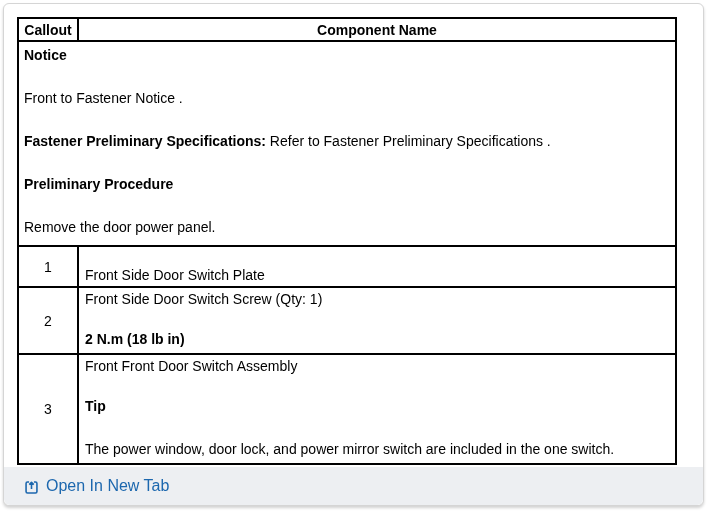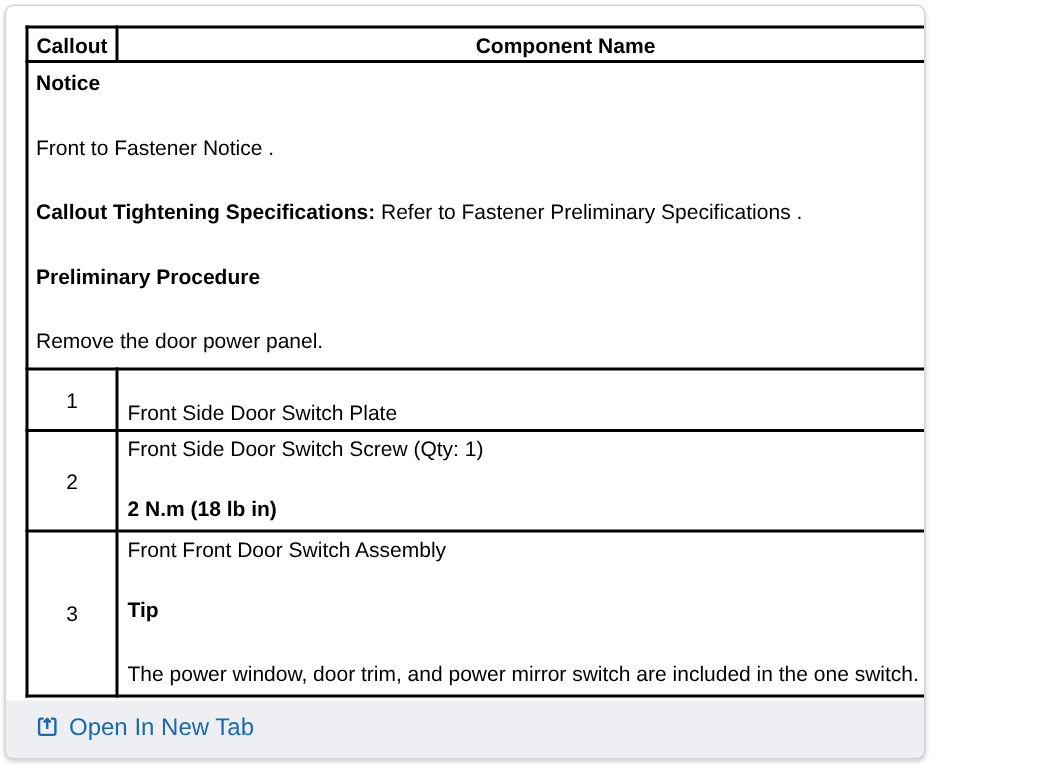--- a/index.html
+++ b/index.html
@@ -5,21 +5,21 @@
   * { box-sizing: border-box; margin: 0; padding: 0; }
   html, body {
     width: 708px; height: 512px;
     background: #ffffff;
     font-family: "Liberation Sans", "DejaVu Sans", sans-serif;
     overflow: hidden;
   }
   .card {
     position: absolute;
     left: 3px; top: 3px;
-    width: 614px; height: 503px;
+    width: 701px; height: 503px;
     background: #ffffff;
     border: 1px solid #d5d5d5;
     border-radius: 6px;
     box-shadow: 0 2px 3px rgba(0,0,0,0.18);
     display: flex;
     flex-direction: column;
     overflow: hidden;
   }
   .content {
     flex: 1;
@@ -70,63 +70,63 @@
     align-items: center;
     justify-content: space-between;
     padding: 0 16px 0 20px;
     border-radius: 0 0 6px 6px;
   }
   a.footer-link {
     color: #1c67ae;
     font-size: 16px;
     text-decoration: none;
     display: inline-flex;
-    align-items: flex-start;
+    align-items: flex-end;
     gap: 7px;
     cursor: pointer;
   }
   .icon svg { display: block; }
 </style>
 </head>
 <body>
 
 <div class="card">
   <div class="content">
     <table class="component-table">
       <tbody>
           <tr>
         <th class="col-callout">Callout</th>
         <th>Component Name</th>
       </tr>
       <tr>
         <td class="notice-cell" colspan="2">
           <p class="para bold">Notice</p>
           <p class="para">Front to Fastener Notice .</p>
-          <p class="para"><span class="bold">Callout Tightening Specifications:</span><span> Refer to Fastener Preliminary Specifications .</span></p>
+          <p class="para"><span class="bold">Fastener Preliminary Specifications:</span><span> Refer to Fastener Preliminary Specifications .</span></p>
           <p class="para bold">Preliminary Procedure</p>
           <p class="para">Remove the door power panel.</p>
         </td>
       </tr>
       <tr class="row-plate">
         <td class="callout-cell">1</td>
         <td class="desc-cell">Front Side Door Switch Plate</td>
       </tr>
       <tr>
         <td class="callout-cell">2</td>
         <td class="desc-cell">
           <p class="para para-tight">Front Side Door Switch Screw (Qty: 1)</p>
           <p class="para bold">2 N.m (18 lb in)</p>
         </td>
       </tr>
       <tr>
         <td class="callout-cell">3</td>
         <td class="desc-cell">
           <p class="para para-tight">Front Front Door Switch Assembly</p>
           <p class="para bold">Tip</p>
-          <p class="para">The power window, door trim, and power mirror switch are included in the one switch.</p>
+          <p class="para">The power window, door lock, and power mirror switch are included in the one switch.</p>
         </td>
       </tr>
     </tbody>
       </table>
   </div>
 
   <div class="footer">
     <a class="footer-link">
       <span class="icon">
         <svg width="15" height="15" viewBox="0 0 16 16">

